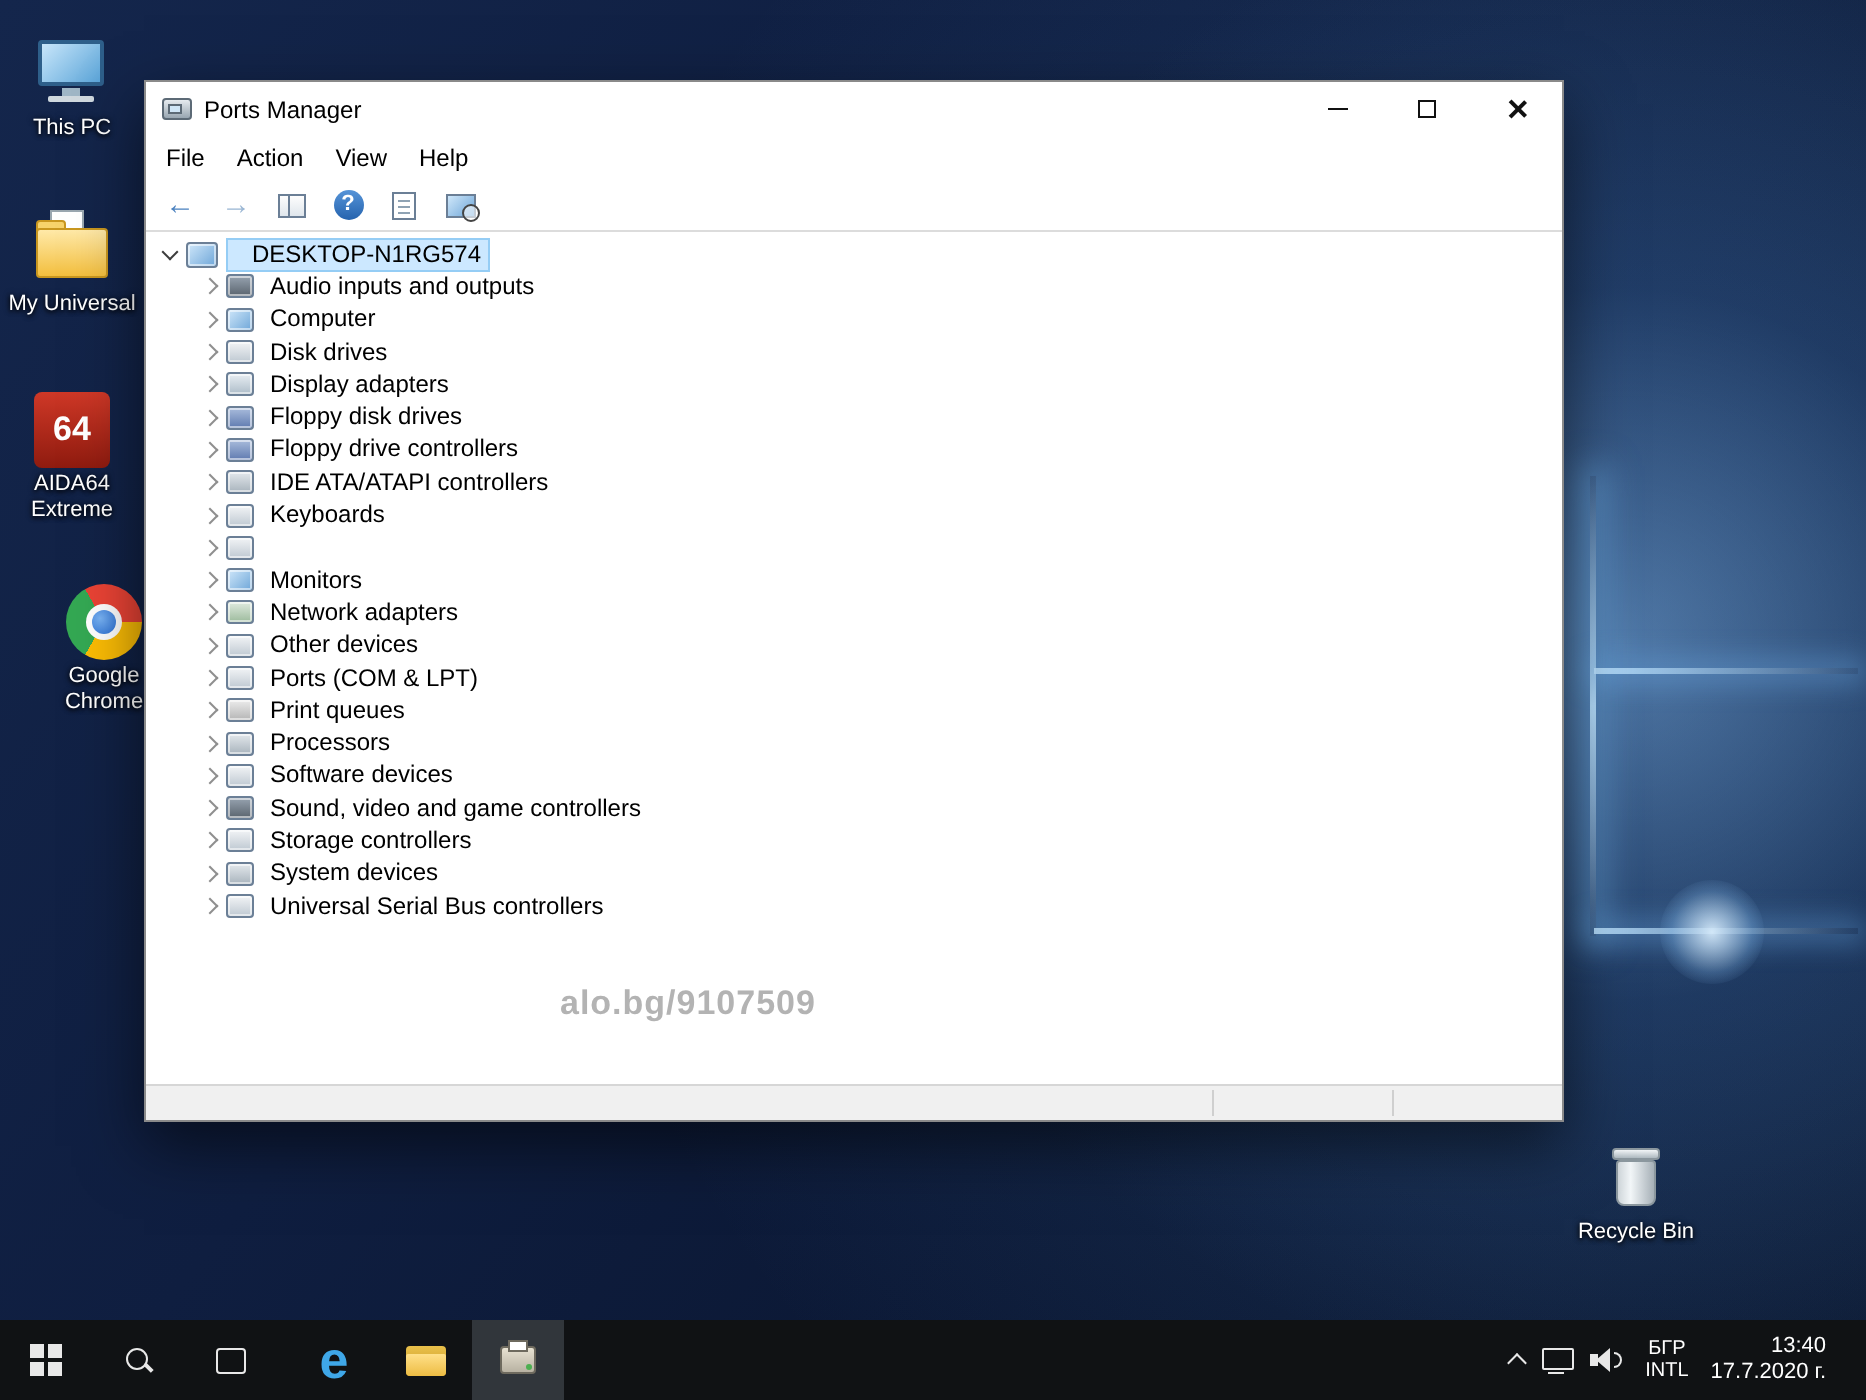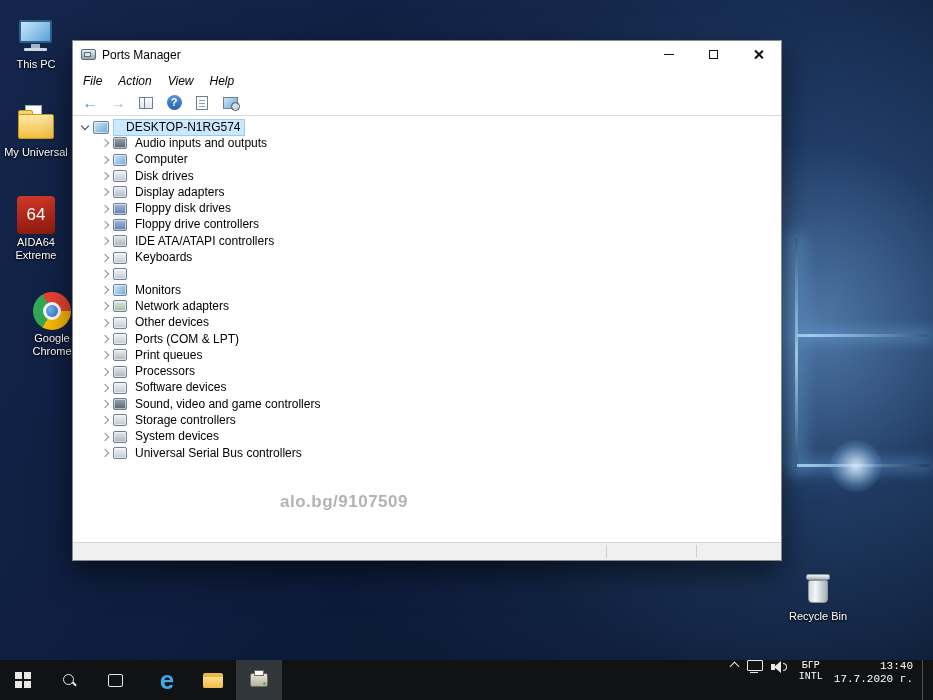--- a/index.html
+++ b/index.html
@@ -24,21 +24,21 @@
   .art{width:40px;height:40px;margin:0 auto 2px;position:relative;}
   
   .art-thispc .screen{position:absolute;left:3px;top:4px;width:33px;height:23px;background:linear-gradient(135deg,#c8e6fa,#5aa4d8);border:2px solid #2e5f8a;border-radius:2px;}
   .art-thispc .stand{position:absolute;left:15px;top:28px;width:9px;height:4px;background:#9fb6c6;}
   .art-thispc .base{position:absolute;left:8px;top:32px;width:23px;height:3px;background:#cfd8de;border-radius:1px;}
   
   .art-folder .doc{position:absolute;left:9px;top:1px;width:17px;height:15px;background:#fff;border:1px solid #9aa7b0;}
   .art-folder .tab{position:absolute;left:2px;top:6px;width:15px;height:7px;background:#f7d36b;border:1px solid #c9971f;border-radius:2px 2px 0 0;}
   .art-folder .back{position:absolute;left:2px;top:10px;width:36px;height:25px;background:linear-gradient(#ffe9a8,#f3bf3e);border:1px solid #c9971f;border-radius:2px;}
   
-  .art-aida{width:38px;height:38px;margin:0 auto 2px;background:linear-gradient(#cf3827,#8f1b0f);border-radius:4px;color:#fff;font-weight:normal;font-size:17px;line-height:38px;text-align:center;text-shadow:none;}
+  .art-aida{width:38px;height:38px;margin:0 auto 2px;background:linear-gradient(#cf3827,#8f1b0f);border-radius:4px;color:#fff;font-weight:bold;font-size:17px;line-height:38px;text-align:center;text-shadow:none;}
   
   .art-chrome{width:38px;height:38px;border-radius:50%;margin:0 auto 2px;position:relative;
     background:conic-gradient(from -30deg,#ea4335 0 120deg,#fbbc05 120deg 240deg,#34a853 240deg 360deg);}
   .art-chrome::before{content:"";position:absolute;inset:10px;background:#fff;border-radius:50%;}
   .art-chrome::after{content:"";position:absolute;inset:13px;background:radial-gradient(circle at 35% 35%,#7ab4f5,#2a6fd4);border-radius:50%;}
   
   .art-bin .rim{position:absolute;left:8px;top:6px;width:24px;height:6px;background:linear-gradient(#f2f5f7,#aeb9c0);border:1px solid #8b979e;border-radius:2px;}
   .art-bin .body{position:absolute;left:10px;top:12px;width:20px;height:23px;background:linear-gradient(90deg,#cfd6da,#f2f6f8 35%,#a6b0b7);border:1px solid #8b979e;border-radius:2px 2px 4px 4px;}
 
   
@@ -51,21 +51,21 @@
   .title-text{font-size:12px;}
   .win-controls{margin-left:auto;display:flex;height:100%;}
   .cap-btn{width:45px;height:100%;display:flex;align-items:center;justify-content:center;background:transparent;border:0;padding:0;cursor:pointer;}
   .glyph-min{width:10px;height:1px;background:#111;}
   .glyph-max{width:9px;height:9px;border:1px solid #111;}
   .glyph-close{position:relative;width:11px;height:11px;}
   .glyph-close::before,.glyph-close::after{content:"";position:absolute;left:5px;top:0;width:1.5px;height:11px;background:#111;}
   .glyph-close::before{transform:rotate(45deg);}
   .glyph-close::after{transform:rotate(-45deg);}
 
-  .menubar{height:22px;display:flex;align-items:flex-end;padding-left:2px;flex:0 0 22px;font-style:italic;}
+  .menubar{height:22px;display:flex;align-items:center;padding-left:2px;flex:0 0 22px;}
   .menu-item{padding:2px 8px;cursor:default;}
 
   .toolbar{height:26px;display:flex;align-items:center;padding-left:4px;gap:2px;border-bottom:1px solid #dcdcdc;flex:0 0 26px;}
   .tb-btn{width:26px;height:22px;display:flex;align-items:center;justify-content:center;background:transparent;border:0;padding:0;cursor:pointer;}
   .ico-back::before{content:"←";color:#4d83c0;font-size:15px;line-height:15px;}
   .ico-fwd::before{content:"→";color:#9bb7d4;font-size:15px;line-height:15px;}
   .ico-panes{width:14px;height:12px;border:1px solid #6b7f96;background:linear-gradient(#fdfdfd,#dfe6ec);position:relative;}
   .ico-panes::before{content:"";position:absolute;left:4px;top:0;bottom:0;width:1px;background:#6b7f96;}
   .ico-help{width:15px;height:15px;border-radius:50%;background:linear-gradient(#5694d8,#2563ae);color:#fff;position:relative;}
   .ico-help::before{content:"?";position:absolute;left:0;right:0;top:1px;text-align:center;font-size:11px;font-weight:bold;color:#fff;}
@@ -111,21 +111,21 @@
   .taskview-glyph{width:15px;height:13px;border:1.6px solid #e8e8e8;border-radius:2px;}
   .edge-glyph{font-size:26px;font-weight:bold;color:#3fa7e8;line-height:26px;font-family:"Liberation Sans",sans-serif;}
   .folder-glyph{position:relative;width:20px;height:15px;}
   .folder-glyph .bk{position:absolute;left:0;top:0;width:20px;height:15px;background:linear-gradient(#e9c04b,#c99a22);border-radius:2px;}
   .folder-glyph .fr{position:absolute;left:0;top:4px;width:20px;height:11px;background:linear-gradient(#ffe089,#edbc43);border-radius:1px 1px 2px 2px;}
   .devmgr-glyph{position:relative;width:18px;height:14px;}
   .devmgr-glyph .bd{position:absolute;inset:0;background:linear-gradient(#e8e2d2,#b8b2a2);border:1px solid #6e6a5e;border-radius:2px;}
   .devmgr-glyph .pp{position:absolute;left:4px;top:-3px;width:10px;height:6px;background:#fff;border:1px solid #6e6a5e;}
   .devmgr-glyph .led{position:absolute;right:2px;bottom:2px;width:3px;height:3px;background:#4caf50;border-radius:50%;}
 
-  .tray{margin-left:auto;display:flex;gap:9px;padding-right:6px;font-family:Liberation Mono, monospace;}
+  .tray{margin-left:auto;display:flex;align-items:center;gap:9px;padding-right:6px;}
   .caret-up{width:7px;height:7px;border-left:1.6px solid #e8e8e8;border-top:1.6px solid #e8e8e8;transform:rotate(45deg);margin-top:3px;cursor:pointer;}
   .net-glyph{position:relative;width:15px;height:12px;cursor:pointer;}
   .net-glyph::before{content:"";position:absolute;left:0;top:0;width:14px;height:9px;border:1.5px solid #e8e8e8;border-radius:1px;}
   .net-glyph::after{content:"";position:absolute;left:3px;bottom:-1px;width:8px;height:1.5px;background:#e8e8e8;}
   .vol-glyph{position:relative;width:17px;height:14px;cursor:pointer;}
   .vol-glyph .box{position:absolute;left:0;top:4px;width:4px;height:6px;background:#e8e8e8;}
   .vol-glyph .cone{position:absolute;left:3px;top:1px;width:0;height:0;border-right:7px solid #e8e8e8;border-top:6px solid transparent;border-bottom:6px solid transparent;}
   .vol-glyph .wave{position:absolute;left:12px;top:3px;width:4px;height:8px;border:1.5px solid #e8e8e8;border-left:none;border-radius:0 6px 6px 0;}
   .tray-lang{text-align:center;font-size:10px;line-height:11px;cursor:pointer;padding:0 2px;}
   .tray-clock{text-align:right;font-size:11px;line-height:13px;cursor:pointer;}

